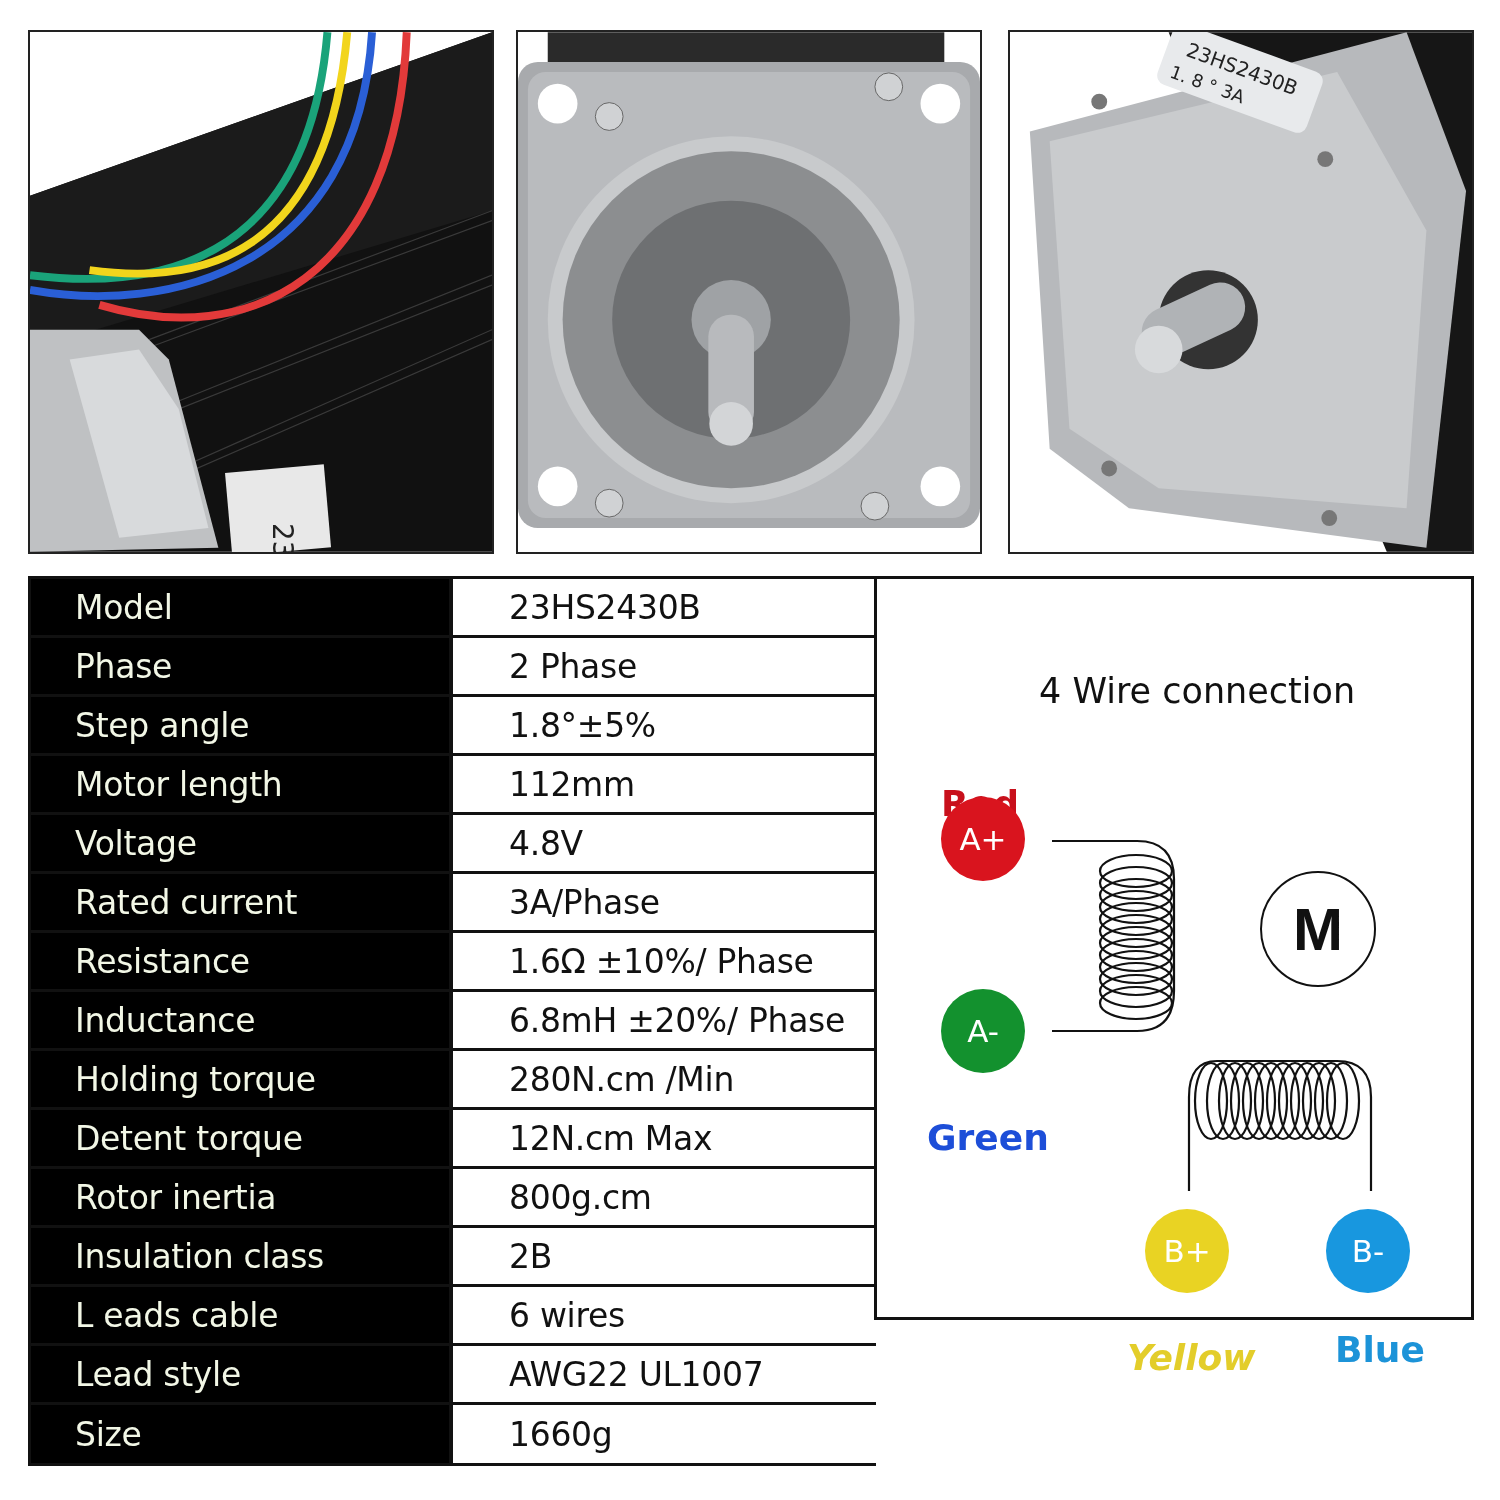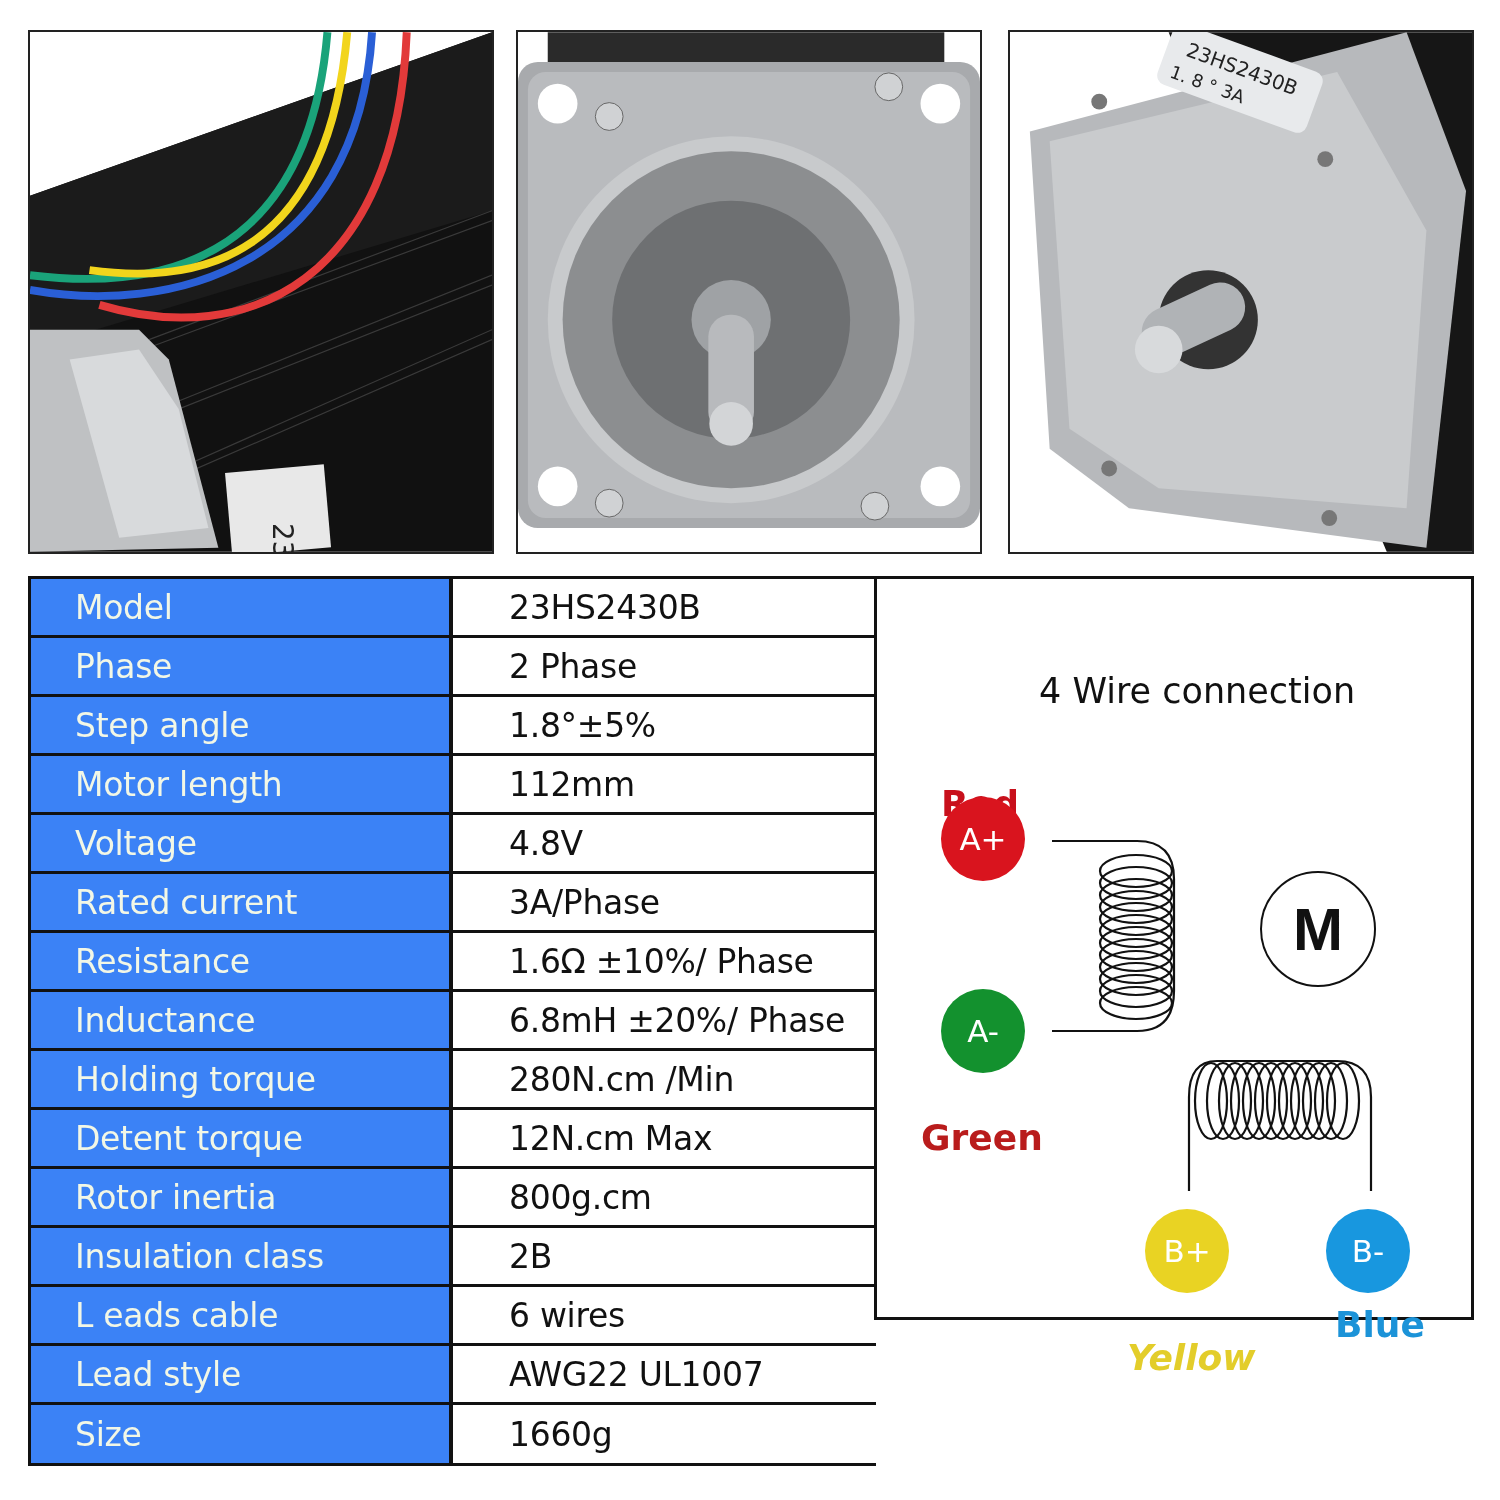--- a/index.html
+++ b/index.html
@@ -6,21 +6,21 @@
   body { width: 1500px; height: 1500px; background: #ffffff; position: relative; overflow: hidden; font-family: "DejaVu Sans", sans-serif; }
   .photo { position: absolute; top: 30px; height: 524px; border: 2px solid #222; overflow: hidden; background: #fff; }
   #photo1 { left: 28px; width: 466px; }
   #photo2 { left: 516px; width: 466px; }
   #photo3 { left: 1008px; width: 466px; }
   .photo svg { display: block; width: 100%; height: 100%; }
 
   .spec-table { position: absolute; left: 28px; top: 576px; width: 848px; border: 3px solid #111; border-right: none; }
   .spec-row { display: flex; height: 59px; border-bottom: 3px solid #111; }
   .spec-row:last-child { border-bottom: none; height: 58px; border-radius: 29px; }
-  .spec-key { width: 422px; background: #3b82f6; color: #f2f7e6; font-size: 33px; padding-left: 44px; display: flex; align-items: center; border-right: 4px solid #111; font-family: "DejaVu Sans", sans-serif; letter-spacing: -0.3px; }
+  .spec-key { width: 422px; background: #000000; color: #f2f7e6; font-size: 33px; padding-left: 44px; display: flex; align-items: center; border-right: 4px solid #111; font-family: "DejaVu Sans", sans-serif; letter-spacing: -0.3px; }
   .spec-val { flex: 1; background: #fff; color: #111; font-size: 33px; padding-left: 56px; display: flex; align-items: center; white-space: nowrap; letter-spacing: -0.3px; }
 
   .wiring { position: absolute; left: 874px; top: 576px; width: 600px; height: 744px; border: 3px solid #111; background: #fff; }
   .wiring-title { position: absolute; left: 162px; top: 92px; font-size: 35px; color: #111; white-space: nowrap; }
   .wire-label { position: absolute; font-size: 36px; font-weight: bold; white-space: nowrap; margin-top: 36px; }
   .terminal { position: absolute; width: 84px; height: 84px; border-radius: 50%; color: #fff; font-size: 31px; display: flex; align-items: center; justify-content: center; }
   .motor-symbol { position: absolute; left: 383px; top: 292px; width: 116px; height: 116px; border: 2px solid #111; border-radius: 50%; display: flex; align-items: center; justify-content: center; font-size: 60px; font-weight: bold; color: #111; font-family: "Liberation Sans", sans-serif; }
   .coil-svg { position: absolute; left: 0; top: 0; width: 600px; height: 889px; }
 </style>
 </head>
@@ -192,22 +192,22 @@
         <ellipse cx="466" cy="522" rx="16" ry="38"></ellipse>
     </g>
   </svg>
 
   <div class="wiring-title">4 Wire connection</div>
 
   <div class="wire-label" style="left:64px;top:168px;color:#c8101c;">Red</div>
   <div class="terminal" style="left:64px;top:218px;background:#d9141e;">A+</div>
 
   <div class="terminal" style="left:64px;top:410px;background:#13912e;">A-</div>
-  <div class="wire-label" style="left:44px;top:502px;color:#b91c1c;">Green</div>
+  <div class="wire-label" style="left:50px;top:502px;color:#1d4ed8;">Green</div>
 
   <div class="motor-symbol">M</div>
 
   <div class="terminal" style="left:268px;top:630px;background:#e9d323;">B+</div>
   <div class="wire-label" style="left:250px;top:722px;color:#e3cd2a;font-style:italic;">Yellow</div>
 
   <div class="terminal" style="left:449px;top:630px;background:#1897df;">B-</div>
-  <div class="wire-label" style="left:458px;top:689px;color:#1c93d8;">Blue</div>
+  <div class="wire-label" style="left:458px;top:714px;color:#1c93d8;">Blue</div>
 </div>
 
 </body></html>

